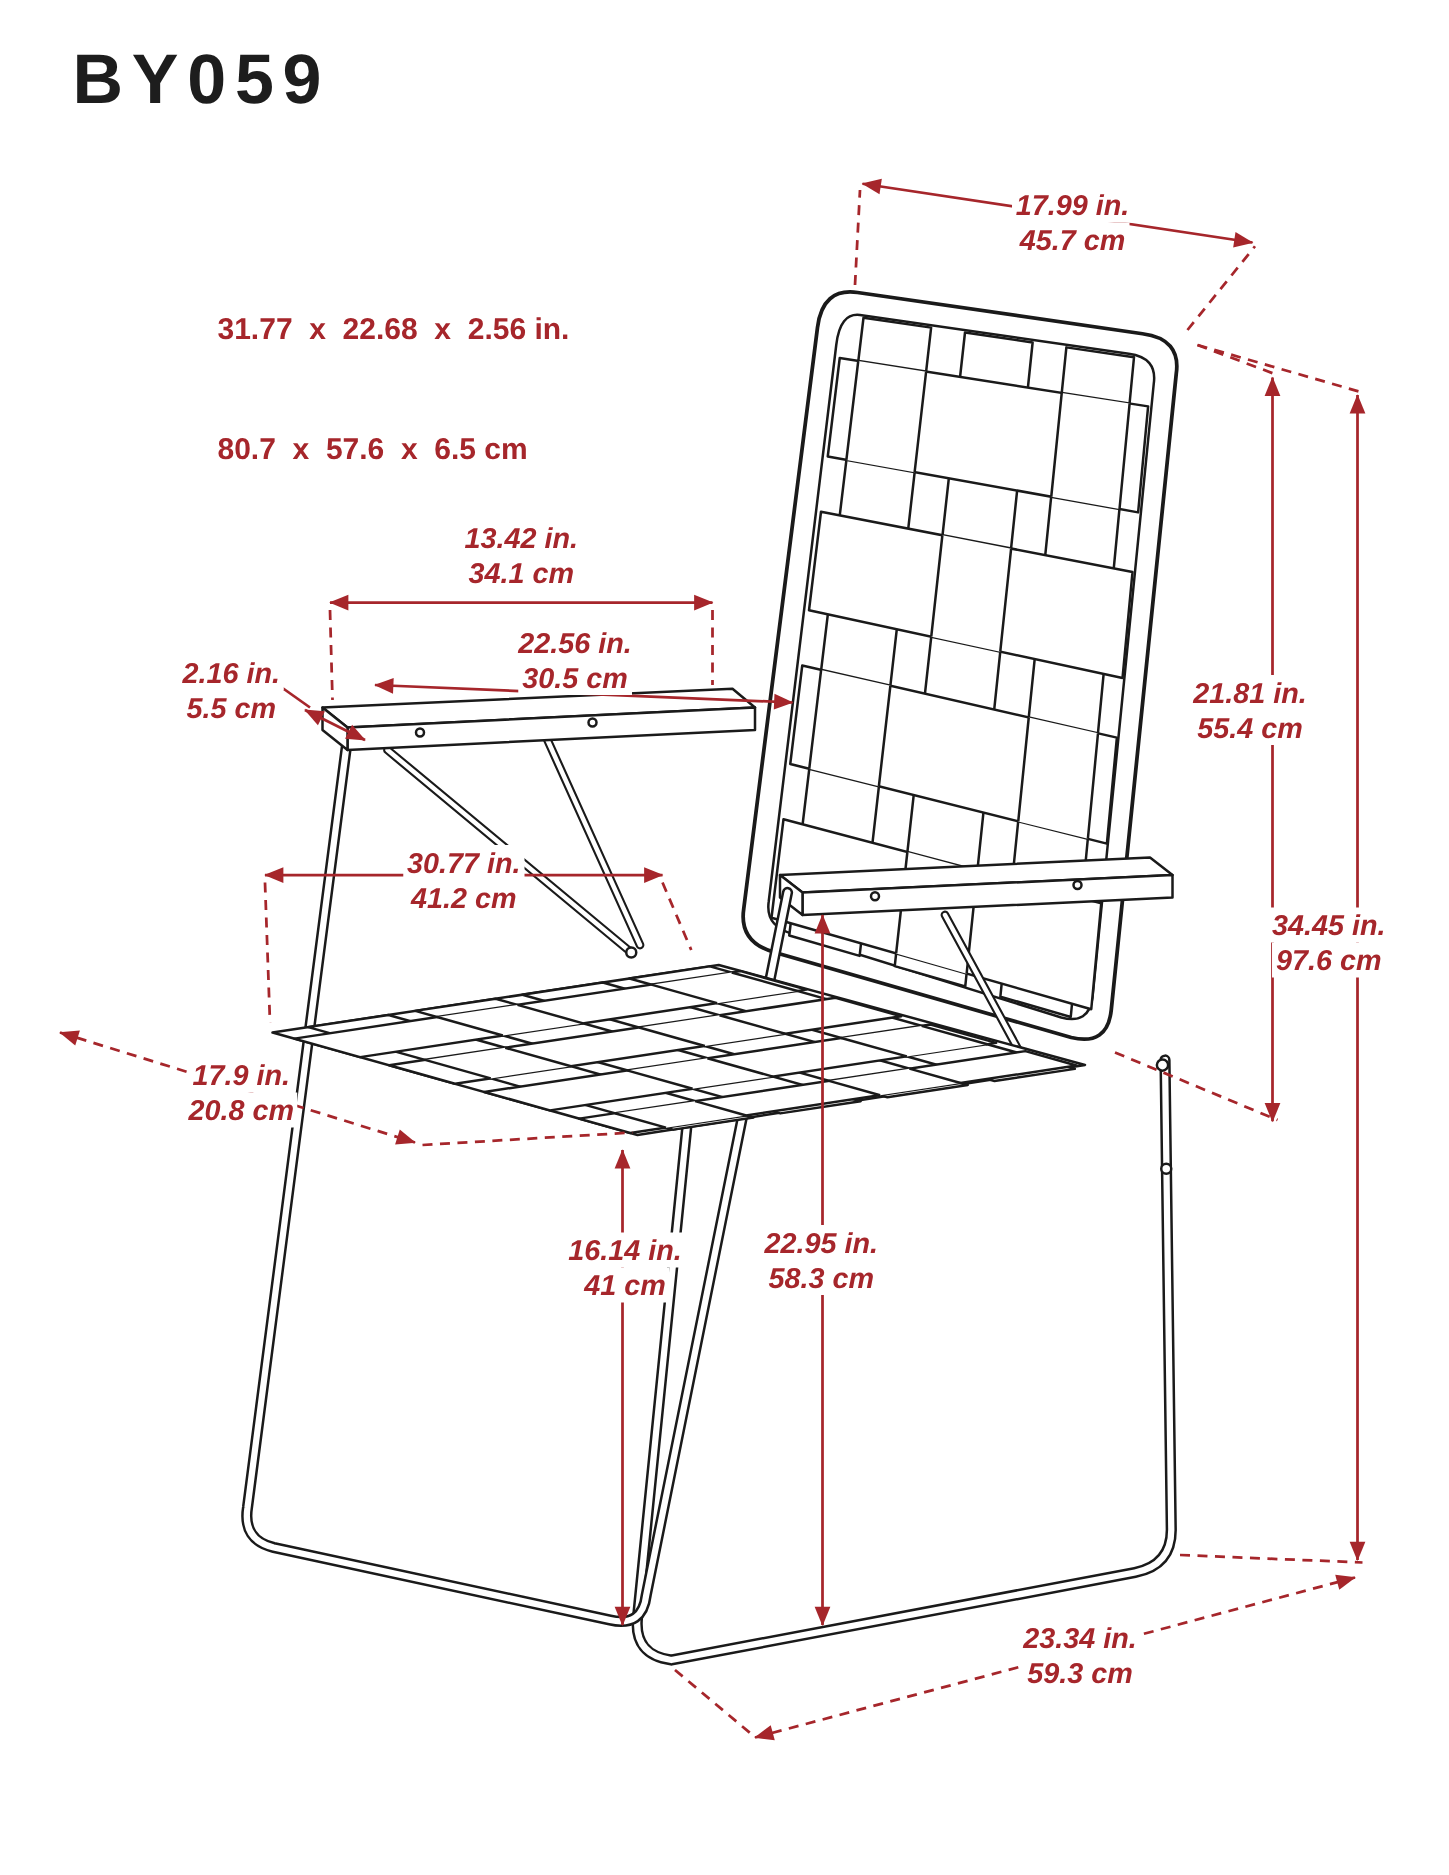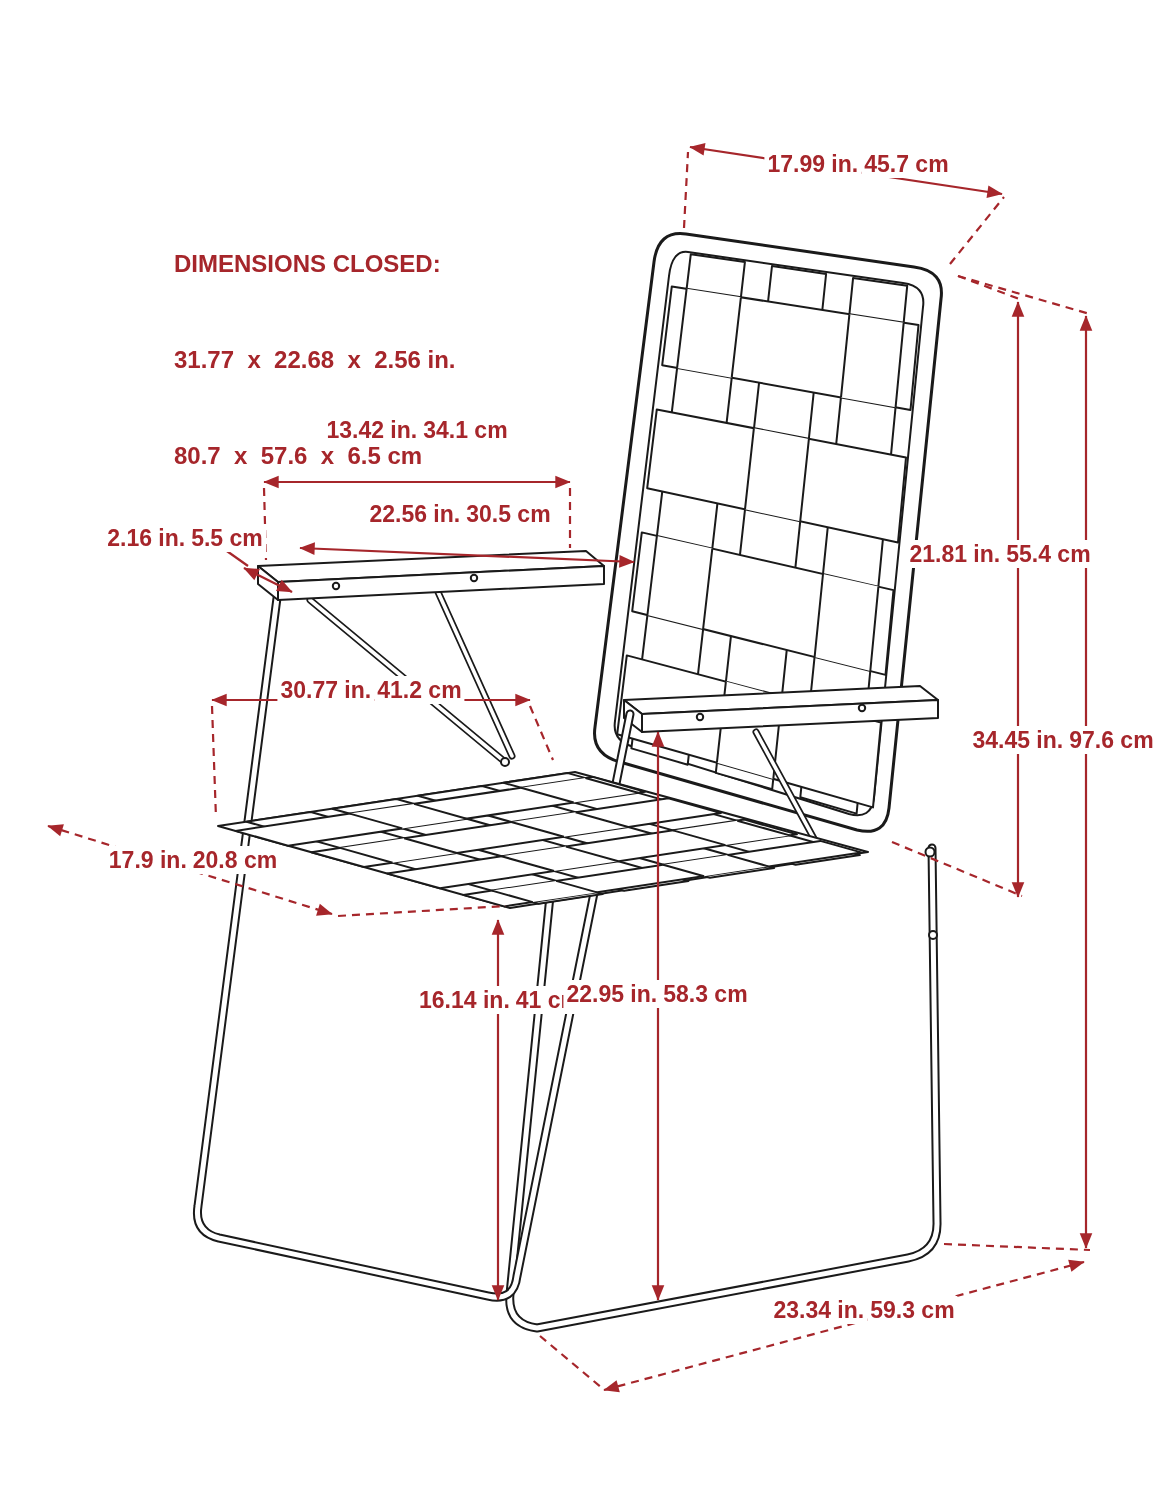--- a/index.html
+++ b/index.html
@@ -4,23 +4,23 @@
 <style>
   :root{ --red:#A6262B; --ink:#1d1d1d; --bg:#ffffff; }
   html,body{margin:0;padding:0;background:#fff;}
   .page{position:relative;width:1159px;height:1500px;background:var(--bg);overflow:hidden;
         font-family:"Liberation Sans",sans-serif;}
   .page svg{position:absolute;left:0;top:0;}
   .title{position:absolute;left:58px;top:30px;margin:0;font-size:56px;font-weight:600;
          letter-spacing:7px;color:var(--ink);}
   .closed{position:absolute;left:174px;top:184px;color:var(--red);font-weight:700;
           font-size:24px;line-height:32px;white-space:pre;}
-  .dim{position:absolute;transform:translateX(-50%);display:flex;
+  .dim{position:absolute;transform:translateX(-50%);display:flex;flex-direction:column;
        align-items:center;color:var(--red);font-weight:700;font-size:23px;line-height:28px;
-       white-space:nowrap;text-align:center;}
+       white-space:nowrap;text-align:center;font-style:italic;}
   .dim span{background:var(--bg);padding:0 3px;}
   
   .tube-o{fill:none;stroke:#1a1a1a;stroke-width:9;stroke-linecap:round;stroke-linejoin:round}
   .tube-i{fill:none;stroke:#fff;stroke-width:5;stroke-linecap:round;stroke-linejoin:round}
   .tube2-o{fill:none;stroke:#1a1a1a;stroke-width:7;stroke-linecap:round;stroke-linejoin:round}
   .tube2-i{fill:none;stroke:#fff;stroke-width:3.6;stroke-linecap:round;stroke-linejoin:round}
   .frame{fill:#fff;stroke:#1a1a1a;stroke-width:3;stroke-linejoin:round}
   .frame2{fill:#fff;stroke:#1a1a1a;stroke-width:2;stroke-linejoin:round}
   .web{fill:#fff;stroke:#1a1a1a;stroke-width:2;stroke-linejoin:round}
   .patchf{fill:#fff;stroke:none}
@@ -157,23 +157,23 @@
       <path class="dl" d="M 224 549 L 248 566"></path>
       <path class="dl" d="M 300 548 L 634 562" marker-start="url(#ar)" marker-end="url(#ar)"></path>
       <path class="dl" d="M 212 700 L 530 700" marker-start="url(#ar)" marker-end="url(#ar)"></path>
       <path class="dl dash" d="M 48 826 L 332 914" marker-start="url(#ar)" marker-end="url(#ar)"></path>
       <path class="dl" d="M 498 920 L 498 1300" marker-start="url(#ar)" marker-end="url(#ar)"></path>
       <path class="dl" d="M 658 732 L 658 1300" marker-start="url(#ar)" marker-end="url(#ar)"></path>
       <path class="dl dash" d="M 604 1390 L 1084 1262" marker-start="url(#ar)" marker-end="url(#ar)"></path>
     </g>
   </svg>
 
+  <h1 class="title">BY059</h1>
 
   <div class="closed">
-    <div>DIMENSIONS CLOSED:</div>
     <div>31.77  x  22.68  x  2.56 in.</div>
     <div>80.7  x  57.6  x  6.5 cm</div>
   </div>
 
   <div class="dim" style="left:858px;top:150px">
     <span>17.99 in.</span>
     <span>45.7 cm</span>
   </div>
 
   <div class="dim" style="left:1000px;top:540px">

